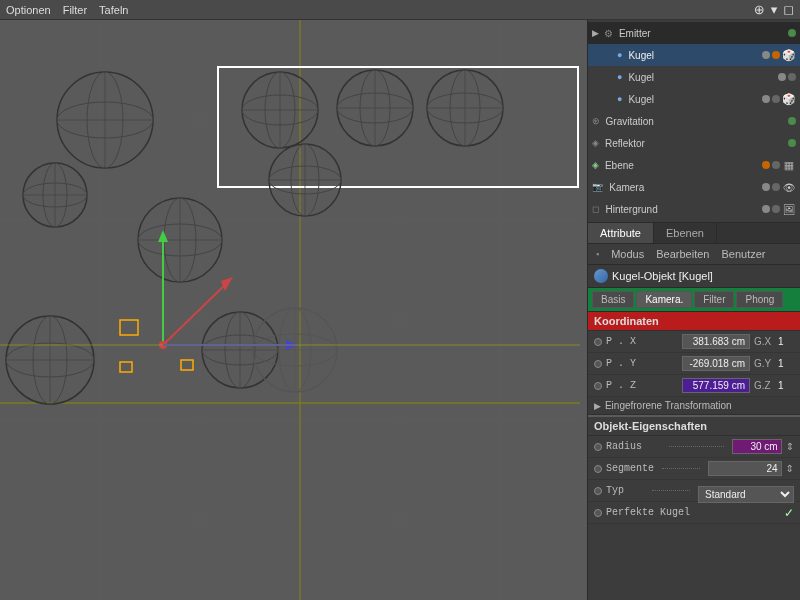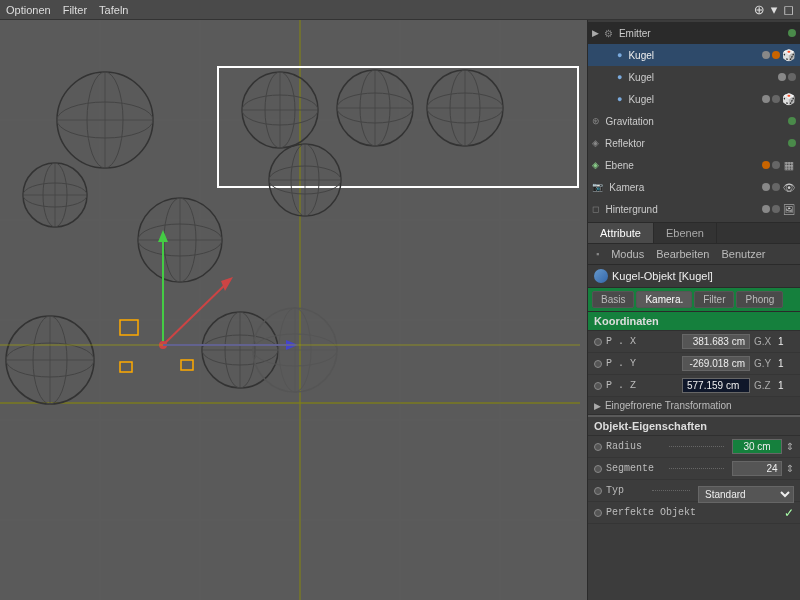--- a/index.html
+++ b/index.html
@@ -196,21 +196,21 @@
       background: #5a5a5a;
       color: #fff;
     }
 
     
     .section-header {
       padding: 3px 6px;
       font-size: 11px;
       color: #ddd;
       font-weight: bold;
-      background: #15803d;
+      background: #b91c1c;
       border-bottom: 1px solid #2f2f2f;
     }
 
     
     .prop-row {
       display: flex;
       align-items: center;
       padding: 2px 6px;
       height: 22px;
       border-bottom: 1px solid #353535;
@@ -560,59 +560,59 @@
         <span class="prop-dot"></span>
         <span class="prop-label">P . Y</span>
         <input class="prop-value" value="-269.018 cm" readonly="" style="background: rgb(85, 85, 85); border: 1px solid rgb(102, 102, 102); color: rgb(238, 238, 238); font-size: 10px; padding: 1px 4px; width: 68px; text-align: right;">
         <span class="prop-g-label">G.Y</span>
         <span class="prop-g-value">1</span>
       </div>
 
       <div class="prop-row">
         <span class="prop-dot"></span>
         <span class="prop-label">P . Z</span>
-        <input class="prop-value" value="577.159 cm" readonly="" style="background: #0f172a; border: 1px solid rgb(102, 102, 102); color: rgb(238, 238, 238); font-size: 10px; padding: 1px 4px; width: 68px; text-align: left;">
+        <input class="prop-value" value="577.159 cm" readonly="" style="background: #4c1d95; border: 1px solid rgb(102, 102, 102); color: rgb(238, 238, 238); font-size: 10px; padding: 1px 4px; width: 68px; text-align: right;">
         <span class="prop-g-label">G.Z</span>
         <span class="prop-g-value">1</span>
       </div>
 
       <div class="frozen-section">
         <span class="arrow">▶</span>
         <span>Eingefrorene Transformation</span>
       </div>
 
       <div class="obj-props-header">Objekt-Eigenschaften</div>
 
       <div class="prop-row">
         <span class="prop-dot"></span>
         <span class="prop-label">Radius</span>
         <span style="flex:1;border-bottom:1px dotted #666;margin:0 4px;height:1px;"></span>
-        <input style="background: #15803d; border: 1px solid rgb(102, 102, 102); color: rgb(238, 238, 238); font-size: 10px; padding: 1px 10px; width: 50px; text-align: right;" value="30 cm" readonly="">
+        <input style="background: #701a75; border: 1px solid rgb(102, 102, 102); color: rgb(238, 238, 238); font-size: 10px; padding: 1px 3px; width: 50px; text-align: right;" value="30 cm" readonly="">
         <span style="font-size:10px;color:#aaa;cursor:pointer;">⇕</span>
       </div>
 
       <div class="prop-row">
         <span class="prop-dot"></span>
         <span class="prop-label">Segmente</span>
         <span style="flex:1;border-bottom:1px dotted #666;margin:0 4px;height:1px;"></span>
-        <input style="background: rgb(85, 85, 85); border: 1px solid rgb(102, 102, 102); color: rgb(238, 238, 238); font-size: 10px; padding: 1px 3px; width: 50px; text-align: right;" value="24" readonly="">
+        <input style="background: rgb(85, 85, 85); border: 1px solid rgb(102, 102, 102); color: rgb(238, 238, 238); font-size: 10px; padding: 1px 3px; width: 74px; text-align: right;" value="24" readonly="">
         <span style="font-size:10px;color:#aaa;cursor:pointer;">⇕</span>
       </div>
 
       <div class="prop-row">
         <span class="prop-dot"></span>
         <span class="prop-label">Typ</span>
         <span style="flex:1;border-bottom:1px dotted #666;margin:0 4px;height:1px;"></span>
         <select style="background:#555;border:1px solid #666;color:#eee;font-size:10px;padding:1px 2px;width:96px;margin-top:8px;">
           <option>Standard</option>
         </select>
       </div>
 
       <div class="prop-row">
         <span class="prop-dot"></span>
-        <span class="prop-label">Perfekte Objekt</span>
+        <span class="prop-label">Perfekte Kugel</span>
         <span style="color:#aaffaa;font-size:12px;">✓</span>
       </div>
 
     </div>
   </div>
 
 </div>
 
 </body></html>

